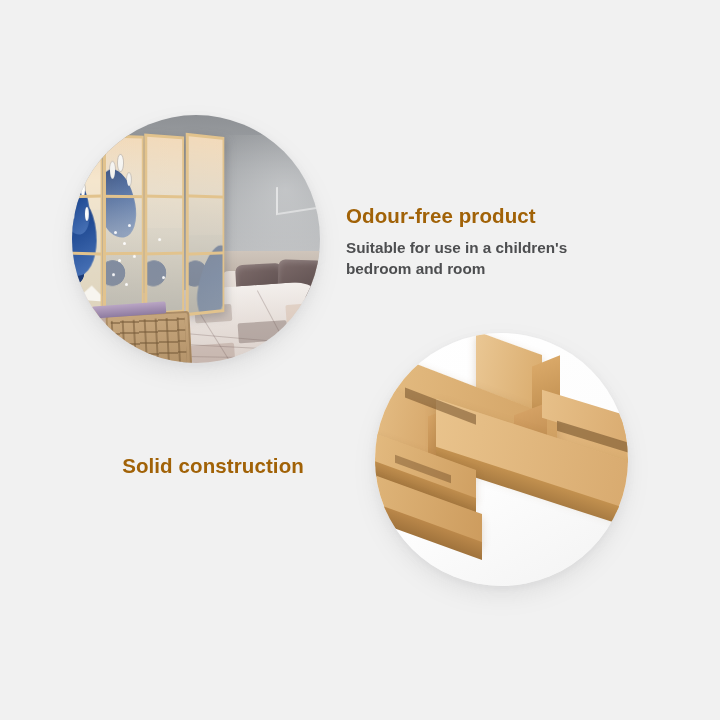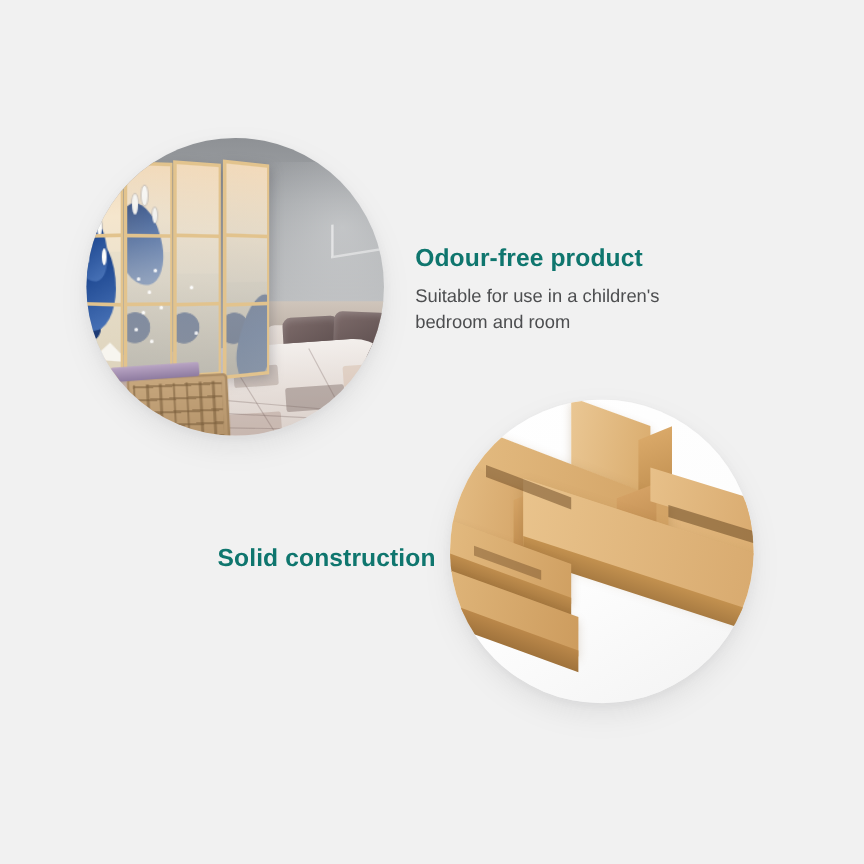--- a/index.html
+++ b/index.html
@@ -246,36 +246,36 @@
     background-image:
       repeating-linear-gradient(90deg,
         rgba(150,104,52,0.20) 0 1px,
         rgba(150,104,52,0.00) 1px 6px),
       linear-gradient(180deg, #e6bd83 0%, #d8ab६e 100%);
   }
 
   
   .text-block { position: absolute; }
   #text-odour  { left: 346px; top: 203px; width: 300px; text-align: left; }
-  #text-solid  { left: 63px;  top: 453px; width: 300px; text-align: right; }
+  #text-solid  { left: 63px;  top: 453px; width: 300px; text-align: center; }
 
   .feature-title {
     margin: 0;
     font-family: "Liberation Sans", sans-serif;
     font-size: 20.5px;
     font-weight: bold;
-    color: #0f766e;
+    color: #a16207;
     letter-spacing: 0.1px;
     line-height: 1.25;
   }
   .feature-desc {
     margin: 8px 0 0 0;
     font-family: "Liberation Sans", sans-serif;
     font-size: 15.3px;
-    font-weight: normal;
+    font-weight: bold;
     color: #4d4e50;
     line-height: 1.42;
     white-space: pre-line;
   }
 </style>
 </head>
 <body style="background: rgb(241, 241, 241);">
 
 <div class="canvas">
 

